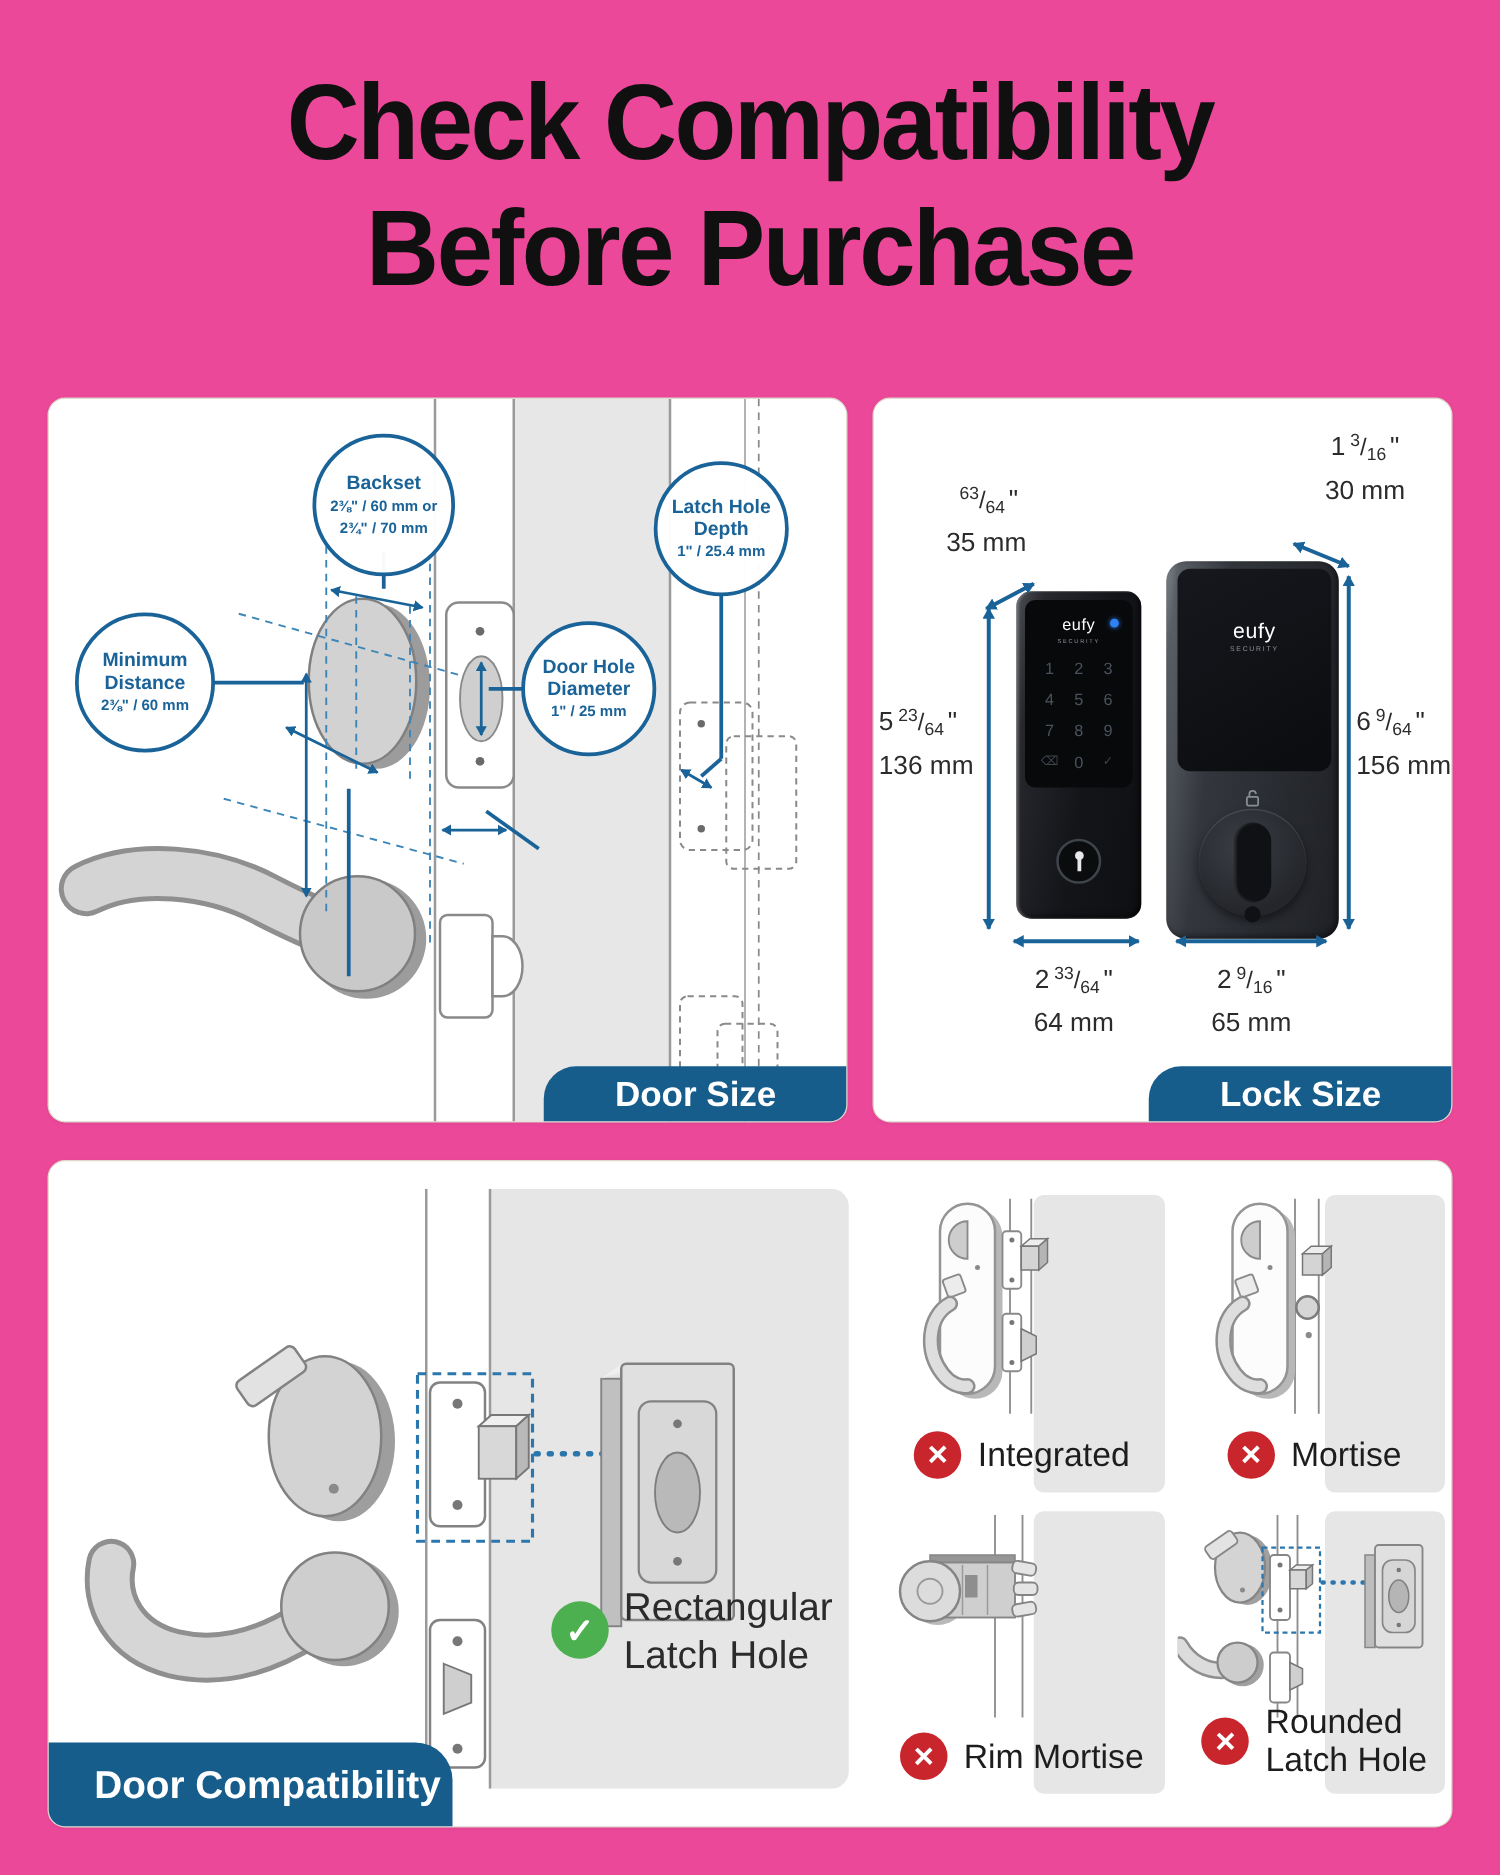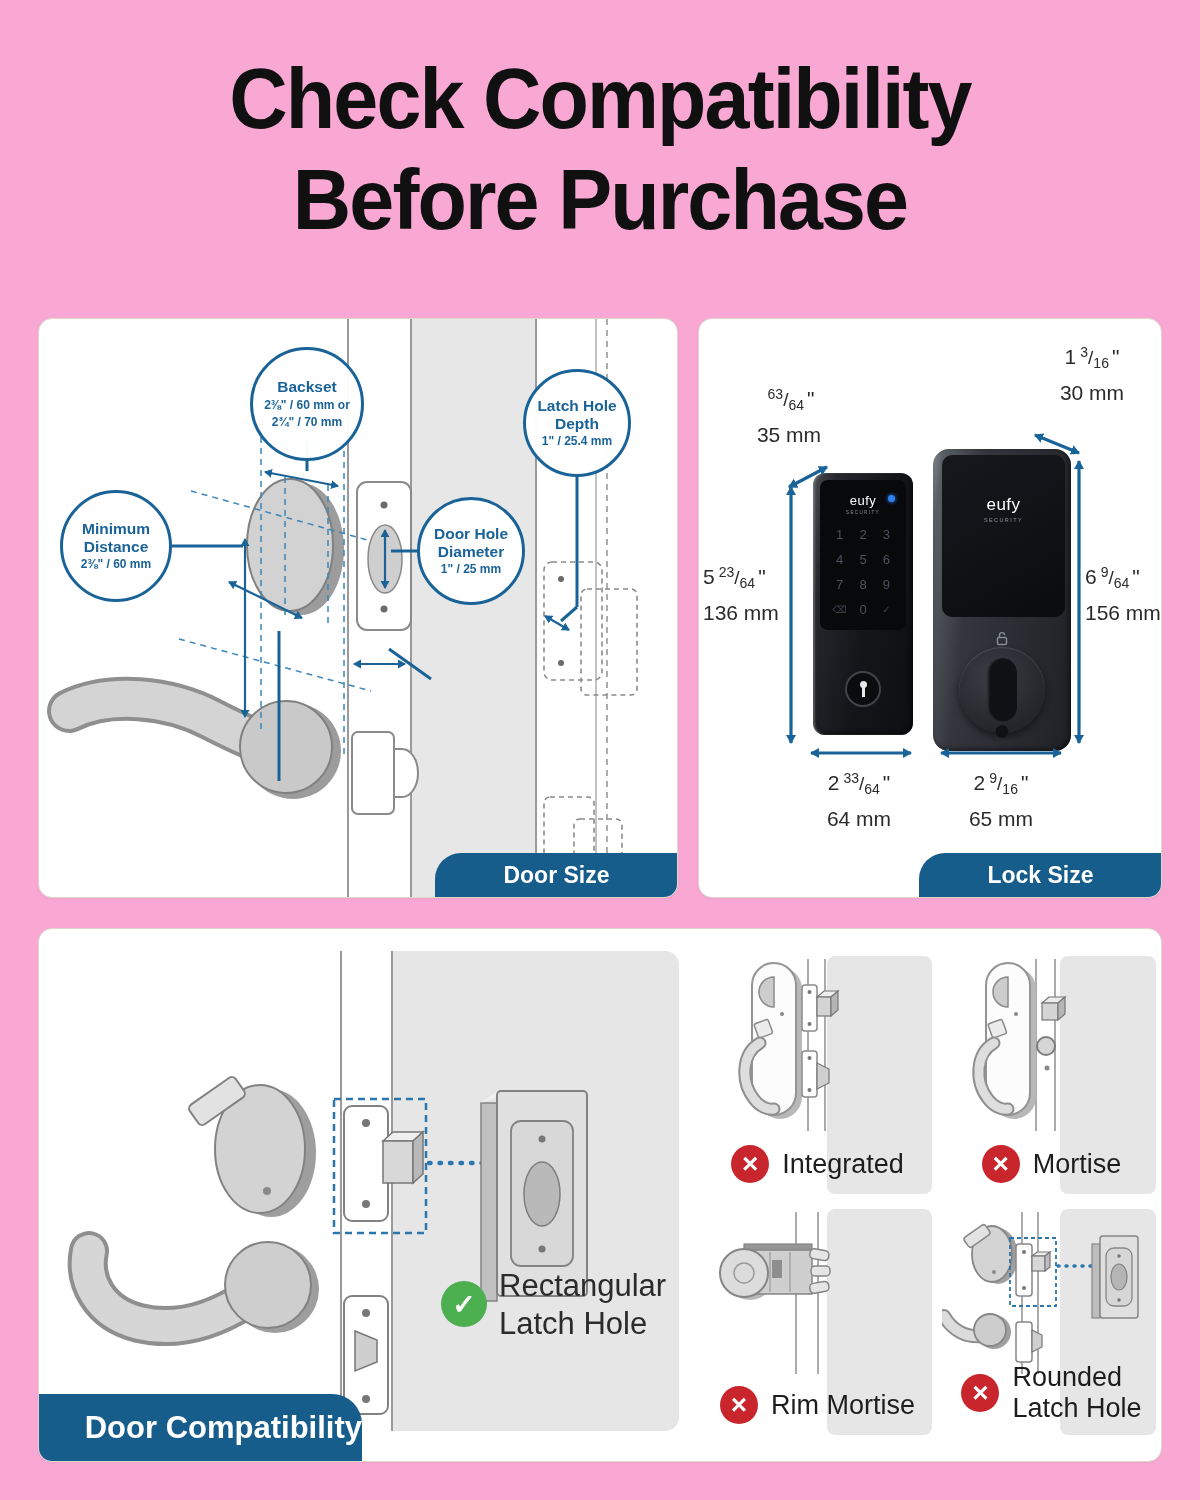--- a/index.html
+++ b/index.html
@@ -1,36 +1,36 @@
 <!DOCTYPE html>
 <html><head>
 <meta charset="utf-8">
 <style>
   * { margin:0; padding:0; box-sizing:border-box; }
   body { font-family:"Liberation Sans", sans-serif; }
-  .page { position:relative; width:1200px; height:1500px; background:#f9a8d4; overflow:hidden; }
+  .page { position:relative; width:1200px; height:1500px; background:#ec4899; overflow:hidden; }
 
   
   .title { position:absolute; top:48px; left:0; right:0; text-align:center;
            font-size:86px; font-weight:700; color:#101010; line-height:101px;
            letter-spacing:-2px; transform:scaleX(0.94); }
 
   
   .card { position:absolute; background:#fff; border:1px solid #ddd8cb; border-radius:14px;
           box-shadow:0 1px 3px rgba(0,0,0,.05); overflow:hidden; }
   #card-door-size { left:38px; top:318px; width:640px; height:580px; }
   #card-lock-size { left:698px; top:318px; width:464px; height:580px; }
   #card-compat    { left:38px; top:928px; width:1124px; height:534px; }
 
   .banner { position:absolute; background:#175d8c; color:#fff; font-weight:700;
             display:flex; align-items:center; justify-content:center; }
-  .banner.br { right:-1px; bottom:-1px; width:243px; height:45px; font-size:23px;
+  .banner.br { right:-1px; bottom:-1px; width:243px; height:45px; font-size:28px;
                border-radius:26px 0 12px 0;justify-content:center; }
   .banner.bl { left:-1px; bottom:-1px; width:324px; height:68px; font-size:31px;
-               border-radius:0 30px 0 12px; justify-content:flex-end; padding-left:28px; }
+               border-radius:0 30px 0 12px; justify-content:center; padding-left:28px; }
 
   svg { position:absolute; left:0; top:0; }
 
   
   .callout { position:absolute; border:3px solid #1a6398; border-radius:50%;
              background:rgba(255,255,255,.97); color:#1a6398;
              display:flex; flex-direction:column; align-items:center; justify-content:center;
              text-align:center; padding:6px; }
   .callout .ct { font-weight:700; font-size:15.5px; line-height:17.5px; }
   .callout .cv { font-weight:700; font-size:12px; line-height:15px; margin-top:2px; }

